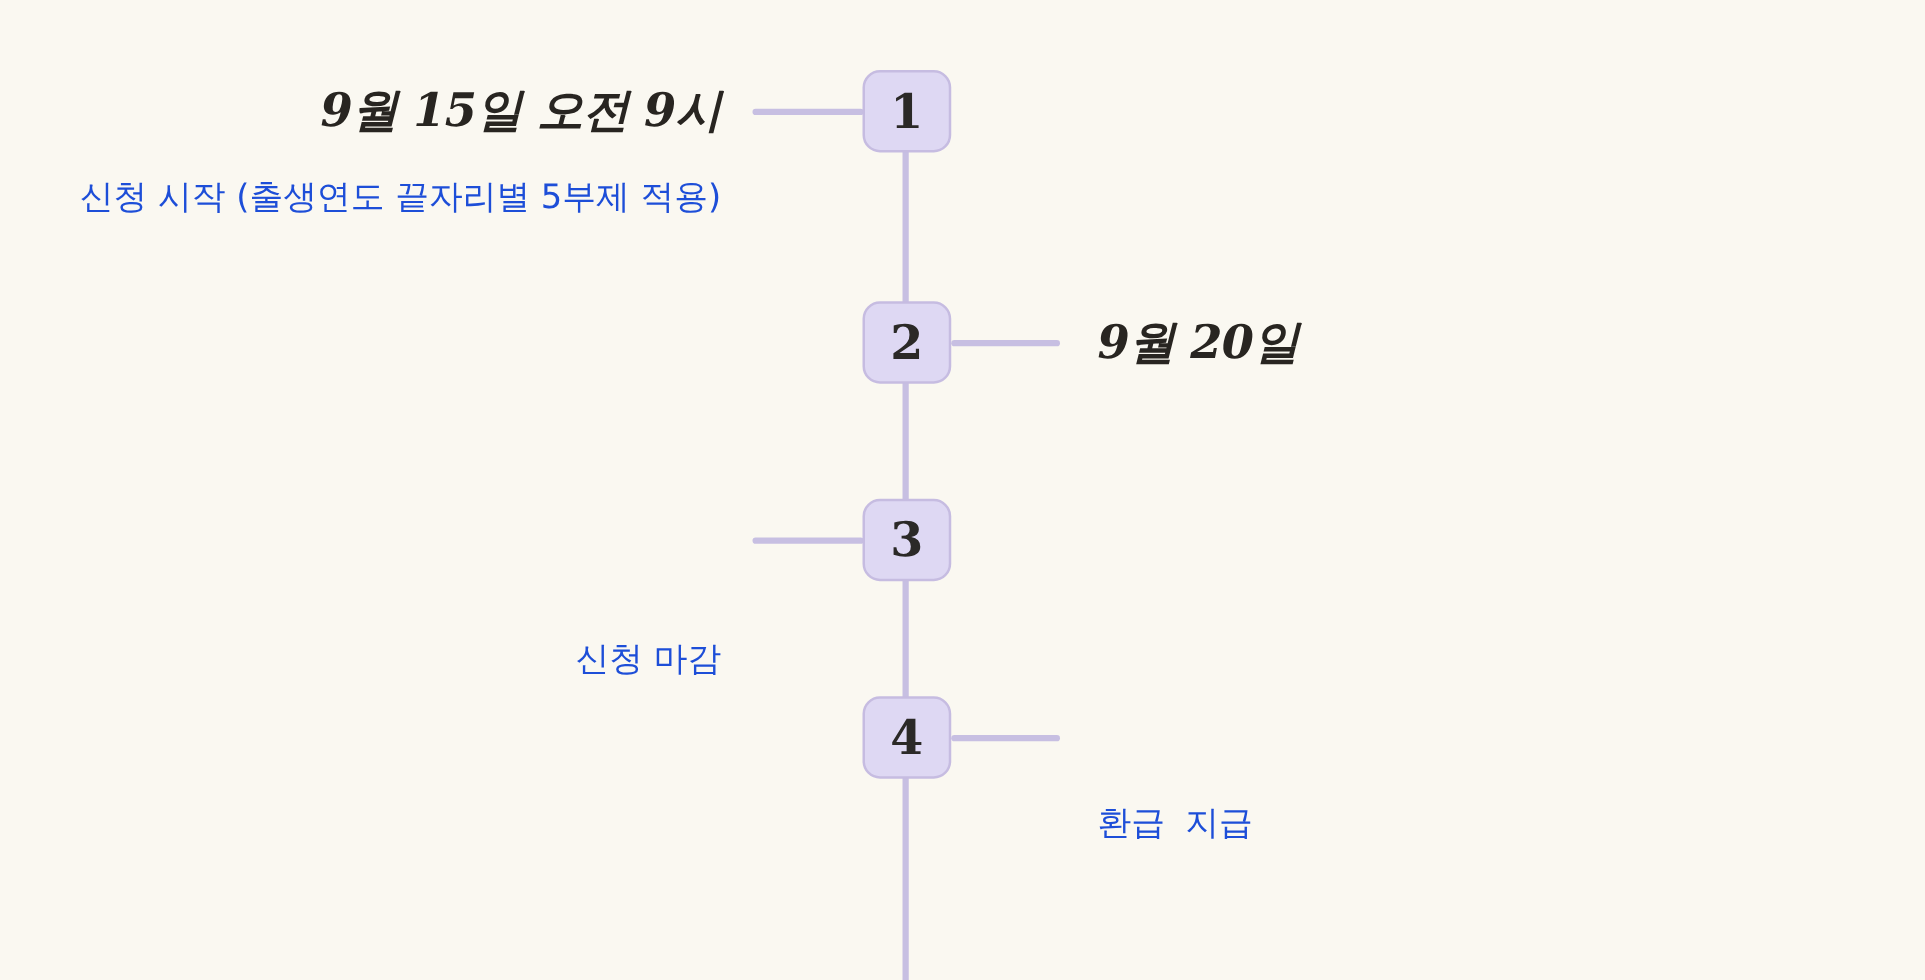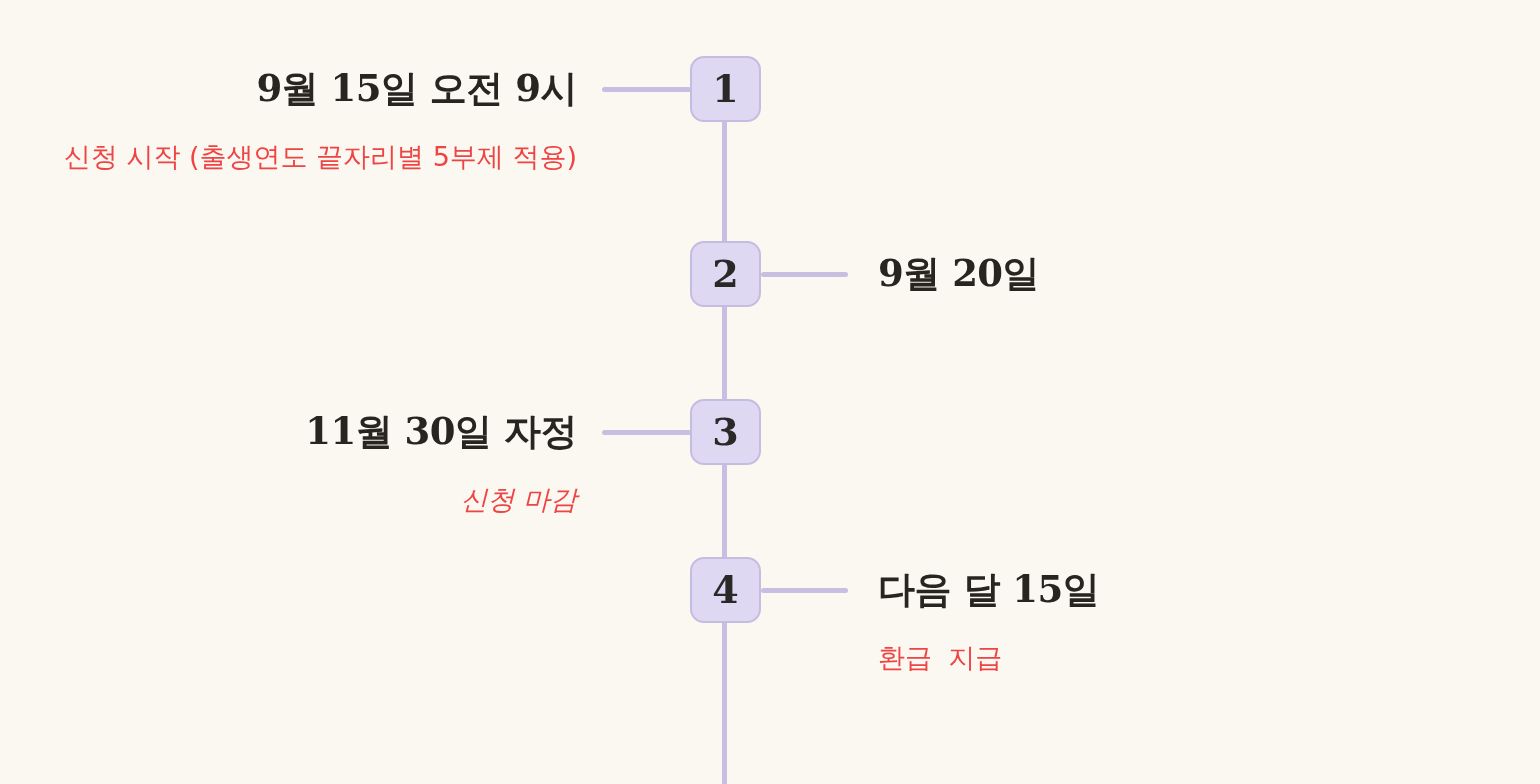--- a/index.html
+++ b/index.html
@@ -54,49 +54,50 @@
   .title {
     position: absolute;
     transform: translateY(-50%);
     font-family: "DejaVu Serif", "Liberation Serif", serif;
     font-weight: 700;
     font-size: 37px;
     letter-spacing: -0.5px;
     color: #282521;
     white-space: nowrap;
     z-index: 2;
+    font-style: italic;
   }
   .subtitle {
     position: absolute;
     transform: translateY(-50%);
     font-family: "DejaVu Sans", "Liberation Sans", sans-serif;
     font-size: 27px;
     font-weight: 400;
-    color: #ef4444;
+    color: #1d4ed8;
     white-space: nowrap;
     z-index: 2;
   }
   .left-text  { right: 963px; text-align: right; }
   .right-text { left: 878px;  text-align: right;  }
 
   
   .n1 { top: 56px; }
   .c1 { top: 87px; left: 602px; width: 89px; }
   .t1 { top: 89px; }
   .s1 { top: 157px; }
   
   .n2 { top: 241px; }
   .c2 { top: 272px; left: 761px; width: 87px; }
   .t2 { top: 274px; }
   .s2 { top: 342px; }
   
   .n3 { top: 399px; }
   .c3 { top: 430px; left: 602px; width: 89px; }
   .t3 { top: 432px; }
-  .s3 { top: 500px; font-style: italic; }
+  .s3 { top: 527px; }
   
   .n4 { top: 557px; }
   .c4 { top: 588px; left: 761px; width: 87px; }
   .t4 { top: 590px; }
   .s4 { top: 658px; font-family: Liberation Mono, monospace; }
 </style>
 </head>
 <body>
 
 <div class="canvas">
@@ -113,23 +114,21 @@
   <div class="connector c2"></div>
   <div class="node n2">
     <span>2</span>
   </div>
   <div class="title right-text t2">9월 20일</div>
 
   <div class="connector c3"></div>
   <div class="node n3">
     <span>3</span>
   </div>
-  <div class="title left-text t3">11월 30일 자정</div>
   <div class="subtitle left-text s3">신청 마감</div>
 
   <div class="connector c4"></div>
   <div class="node n4">
     <span>4</span>
   </div>
-  <div class="title right-text t4">다음 달 15일</div>
   <div class="subtitle right-text s4">환급 지급</div>
 
 </div>
 
 </body></html>

